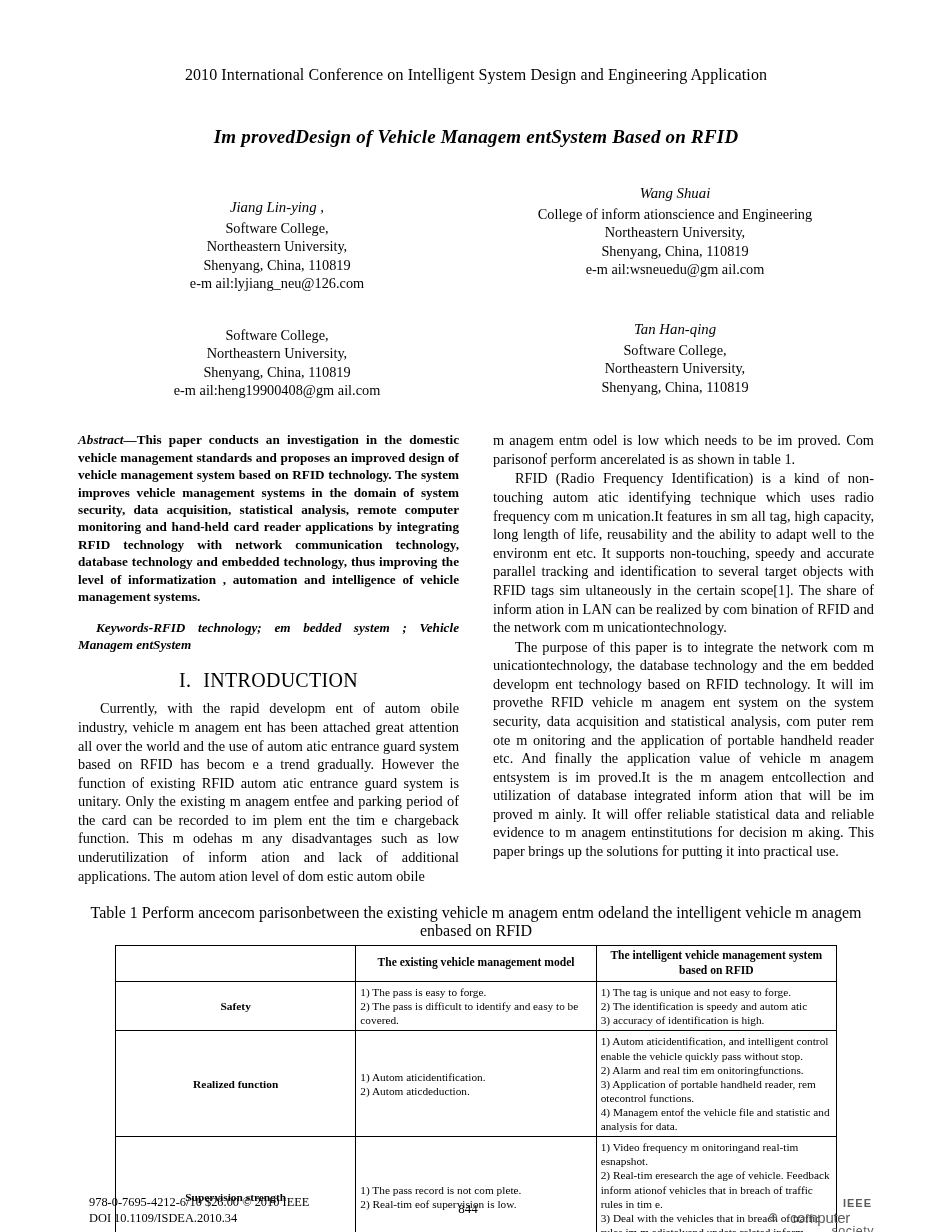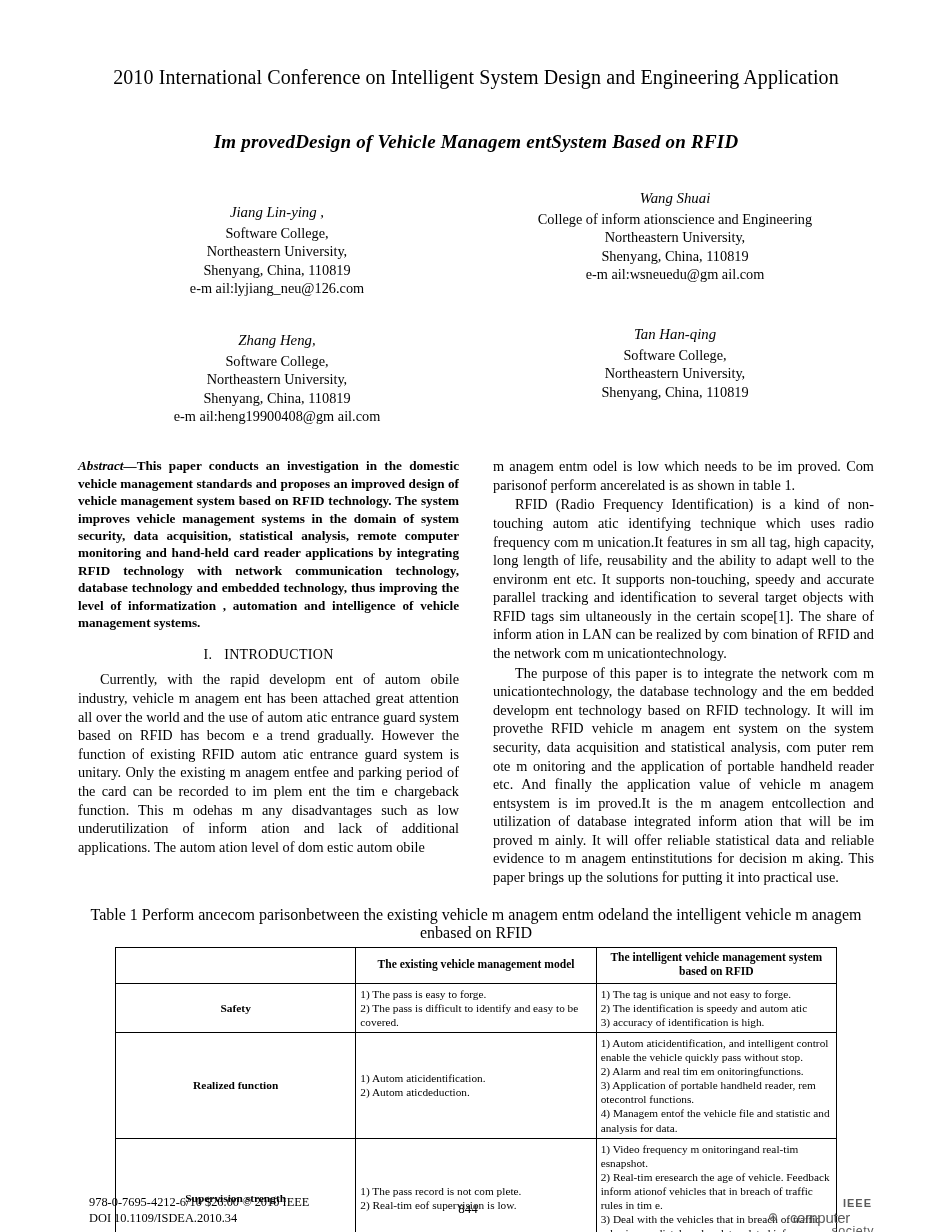--- a/index.html
+++ b/index.html
@@ -16,21 +16,21 @@
   }
   .page {
     position: relative;
     width: 952px;
     height: 1232px;
     box-sizing: border-box;
     padding: 58px 78px 0 78px;
   }
   .conf-header {
     text-align: center;
-    font-size: 20px;
+    font-size: 16px;
     font-family: "Liberation Serif", serif;
     margin-top: 8px;
     letter-spacing: 0.1px;
   }
   .paper-title {
     text-align: center;
     font-size: 19px;
     font-weight: bold;
     font-style: italic;
     font-family: "Liberation Serif", serif;
@@ -88,21 +88,21 @@
     font-size: 13.2px;
     font-weight: bold;
     font-style: italic;
     text-align: justify;
     line-height: 1.32;
     margin-top: 13px;
     text-indent: 18px;
   }
   .section-head {
     text-align: center;
-    font-size: 14px;
+    font-size: 20px;
     margin-top: 16px;
     margin-bottom: 7px;
     font-variant: small-caps;
     letter-spacing: 0.3px;
   }
   .section-head .num { margin-right: 12px; }
   p.body-text {
     font-size: 14.3px;
     text-align: justify;
     line-height: 1.3;
@@ -218,21 +218,20 @@
       <div class="spacer-left"></div>
       <div class="author-block">
         <div class="author-name">Jiang Lin-ying ,</div>
         <div class="author-line">Software College,</div>
         <div class="author-line">Northeastern University,</div>
         <div class="author-line">Shenyang, China, 110819</div>
         <div class="author-line">e-m ail:lyjiang_neu@126.com</div>
       </div>
       <div style="height:18px"></div>
       <div class="author-block">
-        <div class="author-name">Zhang Heng,</div>
         <div class="author-line">Software College,</div>
         <div class="author-line">Northeastern University,</div>
         <div class="author-line">Shenyang, China, 110819</div>
         <div class="author-line">e-m ail:heng19900408@gm ail.com</div>
       </div>
     </div>
     <div class="authors-col">
       <div class="spacer-right"></div>
       <div class="author-block">
         <div class="author-name">Wang Shuai</div>
@@ -247,20 +246,21 @@
         <div class="author-line">Software College,</div>
         <div class="author-line">Northeastern University,</div>
         <div class="author-line">Shenyang, China, 110819</div>
       </div>
     </div>
   </div>
 
   <div class="body-cols">
     <div class="col left">
       <div class="abstract"><span class="lead">Abstract—</span><span>This paper conducts an investigation in the domestic vehicle management standards and proposes an improved design of vehicle management system based on RFID technology. The system improves vehicle management systems in the domain of system security, data acquisition, statistical analysis, remote computer monitoring and hand-held card reader applications by integrating RFID technology with network communication technology, database technology and embedded technology, thus improving the level of informatization , automation and intelligence of vehicle management systems.</span></div>
+      <div class="keywords">Keywords-RFID  technology;  em bedded  system ;  Vehicle Managem entSystem</div>
       <div class="section-head"><span class="num">I.</span><span>INTRODUCTION</span></div>
       <p class="body-text">Currently, with  the  rapid  developm ent of autom obile industry,  vehicle  m anagem ent has  been  attached  great attention  all  over  the  world  and  the  use  of  autom atic entrance guard system based on RFID has becom e a trend gradually.  However  the  function  of  existing  RFID autom atic  entrance  guard  system  is  unitary.  Only  the existing m anagem entfee and parking period of the card can  be  recorded  to  im plem ent the  tim e  chargeback function. This m odehas m any disadvantages such as low underutilization  of  inform ation and  lack  of  additional applications. The autom ation level of dom estic autom obile</p>
     </div>
     <div class="col right">
       <p class="body-text noindent">m anagem entm odel is  low  which  needs  to  be  im proved. Com parisonof perform ancerelated is as shown in table 1.</p>
       <p class="body-text">RFID  (Radio  Frequency  Identification)  is  a  kind  of non-touching autom atic identifying technique which uses radio  frequency  com m unication.It  features  in  sm all tag, high  capacity,  long  length  of  life,  reusability  and  the ability  to  adapt  well  to  the  environm ent etc.  It  supports non-touching, speedy and accurate parallel tracking and identification  to  several  target  objects  with  RFID  tags sim ultaneously in  the  certain  scope[1].  The  share  of inform ation in  LAN  can  be  realized  by  com bination  of RFID and the network com m unicationtechnology.</p>
       <p class="body-text">The  purpose of this paper  is to integrate the network com m unicationtechnology,  the  database  technology  and the em bedded developm ent technology based  on  RFID technology. It will im provethe RFID vehicle m anagem ent system  on  the  system  security,  data  acquisition  and statistical  analysis,  com puter rem ote m onitoring  and the application  of  portable  handheld  reader  etc.  And  finally the  application  value  of  vehicle  m anagem entsystem  is im proved.It is the m anagem entcollection and utilization of database integrated inform ation that will be im proved m ainly. It will offer reliable statistical data and reliable evidence to m anagem entinstitutions for decision m aking. This  paper  brings  up  the  solutions  for  putting  it  into practical use.</p>
     </div>
   </div>
 

